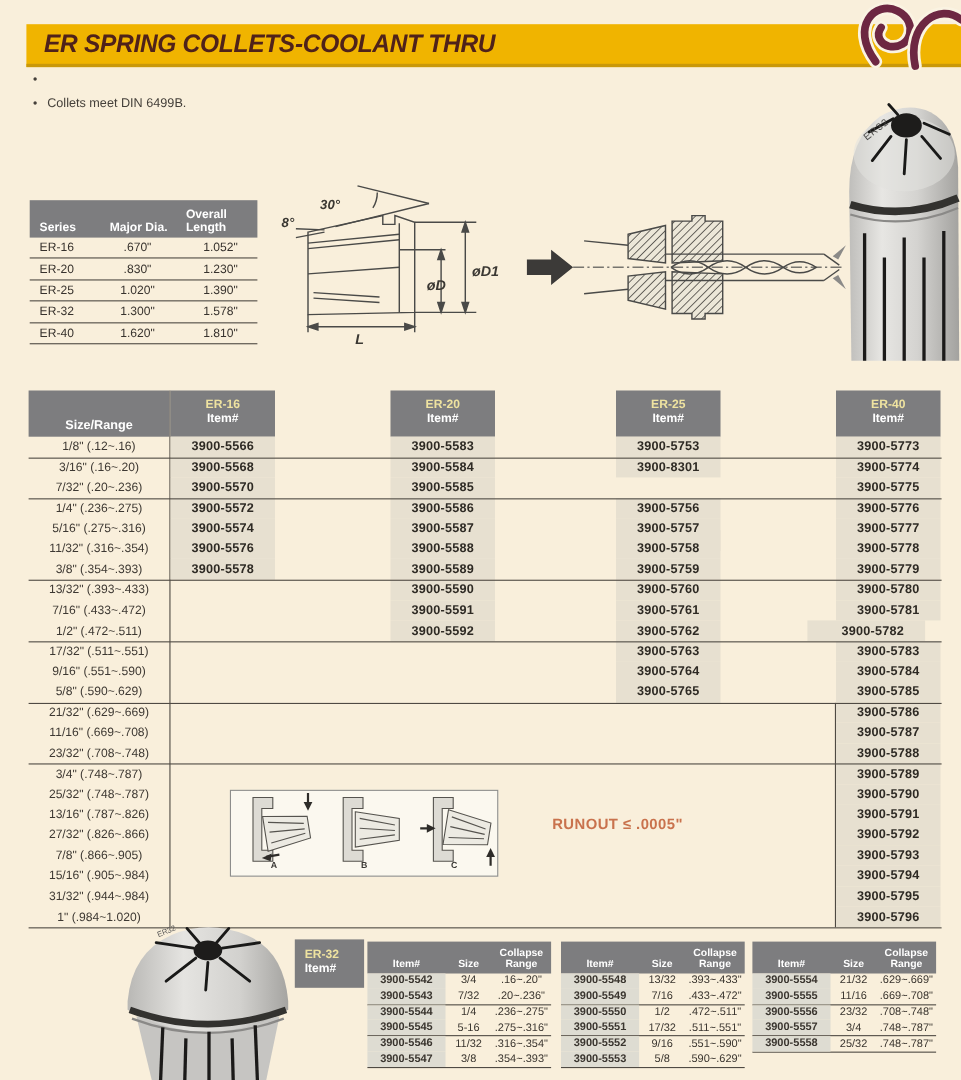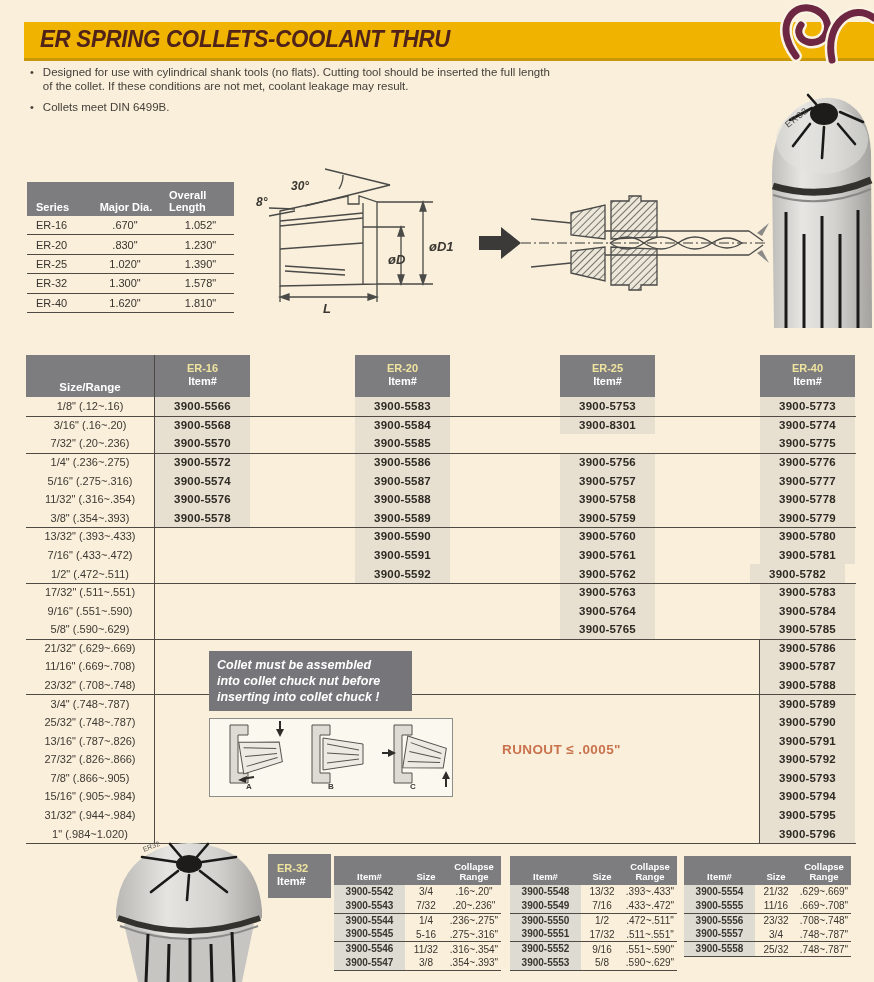--- a/index.html
+++ b/index.html
@@ -78,22 +78,20 @@
       <path d="M52,56 C28,24 52,0 72,10 C92,20 84,46 64,42 C56,40 52,32 57,25" stroke="#faf3e2" stroke-width="12"></path>
       <path d="M52,56 C28,24 52,0 72,10 C92,20 84,46 64,42 C56,40 52,32 57,25" stroke="#6d2742" stroke-width="7"></path>
       <path d="M88,60 C80,22 110,2 130,18" stroke="#faf3e2" stroke-width="12"></path>
       <path d="M88,60 C80,22 110,2 130,18" stroke="#6d2742" stroke-width="7"></path>
     </g>
   </svg>
 
   <div class="bullets">
     <div class="bullet">
       <span class="dot">•</span>
-      <span class="btext">Designed for use with cylindrical shank tools (no flats). Cutting tool should be inserted the full length
-of the collet. If these conditions are not met, coolant leakage may result.</span>
     </div>
     <div class="bullet">
       <span class="dot">•</span>
       <span class="btext">Collets meet DIN 6499B.</span>
     </div>
   </div>
 
   <div class="series">
     <div class="s-head" id="series-head">
         <div class="sh0">Series</div>
@@ -293,21 +291,21 @@
         <div class="mt-item" style="left: 329px; top: 172.06px;">3900-5590</div>
         <div class="mt-item" style="left: 534px; top: 172.06px;">3900-5760</div>
         <div class="mt-item" style="left: 734px; top: 172.06px;">3900-5780</div>
         <div class="mt-size" style="top: 190.64px;">7/16" (.433~.472)</div>
         <div class="mt-item" style="left: 329px; top: 190.64px;">3900-5591</div>
         <div class="mt-item" style="left: 534px; top: 190.64px;">3900-5761</div>
         <div class="mt-item" style="left: 734px; top: 190.64px;">3900-5781</div>
         <div class="mt-size" style="top: 209.22px;">1/2" (.472~.511)</div>
         <div class="mt-item" style="left: 329px; top: 209.22px;">3900-5592</div>
         <div class="mt-item" style="left: 534px; top: 209.22px;">3900-5762</div>
-        <div class="mt-item" style="left: 724px; top: 209.22px;">3900-5782</div>
+        <div class="mt-item" style="left: 708px; top: 209.22px; padding-left: 12px;">3900-5782</div>
         <div class="mt-size" style="top: 227.8px;">17/32" (.511~.551)</div>
         <div class="mt-item" style="left: 534px; top: 227.8px;">3900-5763</div>
         <div class="mt-item" style="left: 734px; top: 227.8px;">3900-5783</div>
         <div class="mt-size" style="top: 246.38px;">9/16" (.551~.590)</div>
         <div class="mt-item" style="left: 534px; top: 246.38px;">3900-5764</div>
         <div class="mt-item" style="left: 734px; top: 246.38px;">3900-5784</div>
         <div class="mt-size" style="top: 264.96px;">5/8" (.590~.629)</div>
         <div class="mt-item" style="left: 534px; top: 264.96px;">3900-5765</div>
         <div class="mt-item" style="left: 734px; top: 264.96px;">3900-5785</div>
         <div class="mt-size" style="top: 283.54px;">21/32" (.629~.669)</div>
@@ -335,23 +333,20 @@
         <div class="mt-line" style="top: 60.58px;"></div>
         <div class="mt-line" style="top: 97.74px;"></div>
         <div class="mt-line" style="top: 172.06px;"></div>
         <div class="mt-line" style="top: 227.8px;"></div>
         <div class="mt-line" style="top: 283.54px;"></div>
         <div class="mt-line" style="top: 339.28px;"></div>
         <div class="mt-line" style="top: 487.92px;"></div>
       </div>
   </div>
 
-  <div class="note">Collet must be assembled
-into collet chuck nut before
-inserting into collet chuck !</div>
 
   <div class="stepsbox">
     <svg style="width:242px;height:77px" viewBox="0 0 242 77">
       <defs>
         <g id="nutS">
           <path d="M20,0 H2 V58 H20 V48 H10 V10 H20 Z" fill="#dddbd4" stroke="#55534e" stroke-width="1"></path>
         </g>
         <g id="colS">
           <path d="M0,2 L40,8 L40,28 L0,34 Z" fill="#eceae2" stroke="#55534e" stroke-width="1"></path>
           <line x1="4" y1="8" x2="36" y2="14" stroke="#55534e" stroke-width="1"></line>

